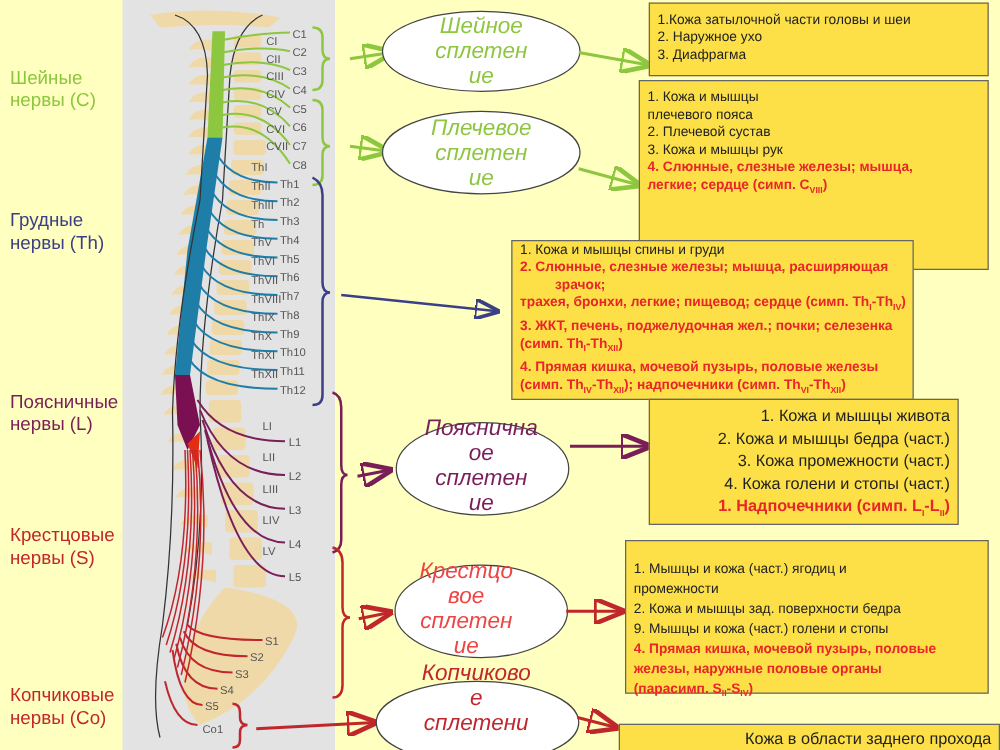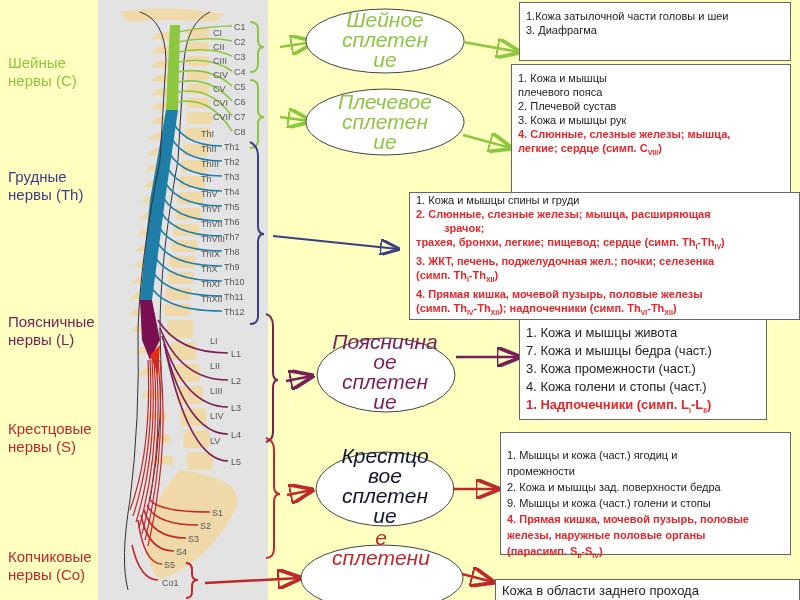--- a/index.html
+++ b/index.html
@@ -1,24 +1,24 @@
 <!DOCTYPE html>
 <html><head>
 <meta charset="utf-8">
 <style>
   html, body { margin:0; padding:0; }
   body { width:800px; height:600px; position:relative; overflow:hidden; background:#ffffc0; font-family:"Liberation Sans", sans-serif; }
   .region-label { position:absolute; left:8px; font-size:15px; line-height:18px; }
   .gray-panel { position:absolute; left:98px; top:0; width:170px; height:600px; background:#e3e3e3; }
   svg.main { position:absolute; left:0; top:0; }
-  .oval-text { position:absolute; text-align:center; font-style:italic; font-size:21px; line-height:20px; }
-  .box { position:absolute; background:#ffffff; border:1.5px solid #666; box-sizing:border-box; font-size:11px; line-height:14px; color:#222; padding:2px 6px; }
+  .oval-text { position:absolute; text-align:center; font-style:italic; font-size:18px; line-height:20px; }
+  .box { position:absolute; background:#fde047; border:1.5px solid #666; box-sizing:border-box; font-size:11px; line-height:14px; color:#222; padding:2px 6px; }
   .box .line { white-space:nowrap; }
   .red { color:#e8262a;font-weight:bold; }
-  .box.big { font-size:13px; line-height:18px; }
+  .box.big { font-size:13px; line-height:18px;text-align:right; }
   .ind { padding-left:28px; }
   sub { font-size:7px; }
   .seg-label { font-size:9px; fill:#555; font-family:"Liberation Sans", sans-serif; }
 </style>
 </head>
 <body>
 
 <div class="region-label" style="top:54px;color:#8dc63f">
   <div>Шейные</div>
   <div>нервы (С)</div>
@@ -258,59 +258,61 @@
   <div>Плечевое</div>
   <div>сплетен</div>
   <div>ие</div>
 </div>
 <div class="oval-text" style="left:320px;top:332px;width:130px;color:#7a1e58">
   <div>Пояснична</div>
   <div>ое</div>
   <div>сплетен</div>
   <div>ие</div>
 </div>
-<div class="oval-text" style="left:320px;top:446px;width:130px;color:#0f172a">
+<div class="oval-text" style="left:308px;top:446px;width:130px;color:#ef4444">
   <div>Крестцо</div>
   <div>вое</div>
   <div>сплетен</div>
   <div>ие</div>
 </div>
 <div class="oval-text" style="left:316px;top:528px;width:130px;color:#c0272d">
+  <div>Копчиково</div>
   <div>е</div>
   <div>сплетени</div>
 </div>
 
 <div class="box" style="left:519px;top:2px;width:272px;height:59px;padding-top:6px">
   <div class="line">1.Кожа затылочной части головы и шеи</div>
+  <div class="line">2. Наружное ухо</div>
   <div class="line">3. Диафрагма</div>
 </div>
 
 <div class="box" style="left:511px;top:64px;width:280px;height:152px;padding-top:6px">
   <div class="line">1. Кожа и мышцы</div>
   <div class="line">плечевого пояса</div>
   <div class="line">2. Плечевой сустав</div>
   <div class="line">3. Кожа и мышцы рук</div>
   <div class="line red">4. Слюнные, слезные железы; мышца,</div>
   <div class="line red"><span>легкие; сердце (симп. C</span><sub>VIII</sub><span>)</span></div>
 </div>
 
-<div class="box" style="left:409px;top:192px;width:391px;height:128px;padding-top:0px">
+<div class="box" style="left:409px;top:192px;width:322px;height:128px;padding-top:0px">
   <div class="line">1. Кожа и мышцы спины и груди</div>
   <div class="line red">2. Слюнные, слезные железы; мышца, расширяющая</div>
   <div class="line red ind">зрачок;</div>
   <div class="line red"><span>трахея, бронхи, легкие; пищевод; сердце (симп. Th</span><sub>I</sub><span>-Th</span><sub>IV</sub><span>)</span></div>
   <div class="line red">3. ЖКТ, печень, поджелудочная жел.; почки; селезенка</div>
   <div class="line red"><span>(симп. Th</span><sub>I</sub><span>-Th</span><sub>XII</sub><span>)</span></div>
   <div class="line red">4. Прямая кишка, мочевой пузырь, половые железы</div>
   <div class="line red"><span>(симп. Th</span><sub>IV</sub><span>-Th</span><sub>XII</sub><span>); надпочечники (симп. Th</span><sub>VI</sub><span>-Th</span><sub>XII</sub><span>)</span></div>
 </div>
 
 <div class="box big" style="left:519px;top:319px;width:248px;height:101px;padding-top:4px">
   <div class="line">1. Кожа и мышцы живота</div>
-  <div class="line">7. Кожа и мышцы бедра (част.)</div>
+  <div class="line">2. Кожа и мышцы бедра (част.)</div>
   <div class="line">3. Кожа промежности (част.)</div>
   <div class="line">4. Кожа голени и стопы (част.)</div>
   <div class="line red"><span>1. Надпочечники (симп. L</span><sub>I</sub><span>-L</span><sub>II</sub><span>)</span></div>
 </div>
 
 <div class="box" style="left:500px;top:432px;width:291px;height:123px;padding-top:14px;line-height:16px">
   <div class="line">1. Мышцы и кожа (част.) ягодиц и</div>
   <div class="line">промежности</div>
   <div class="line">2. Кожа и мышцы зад. поверхности бедра</div>
   <div class="line">9. Мышцы и кожа (част.) голени и стопы</div>

